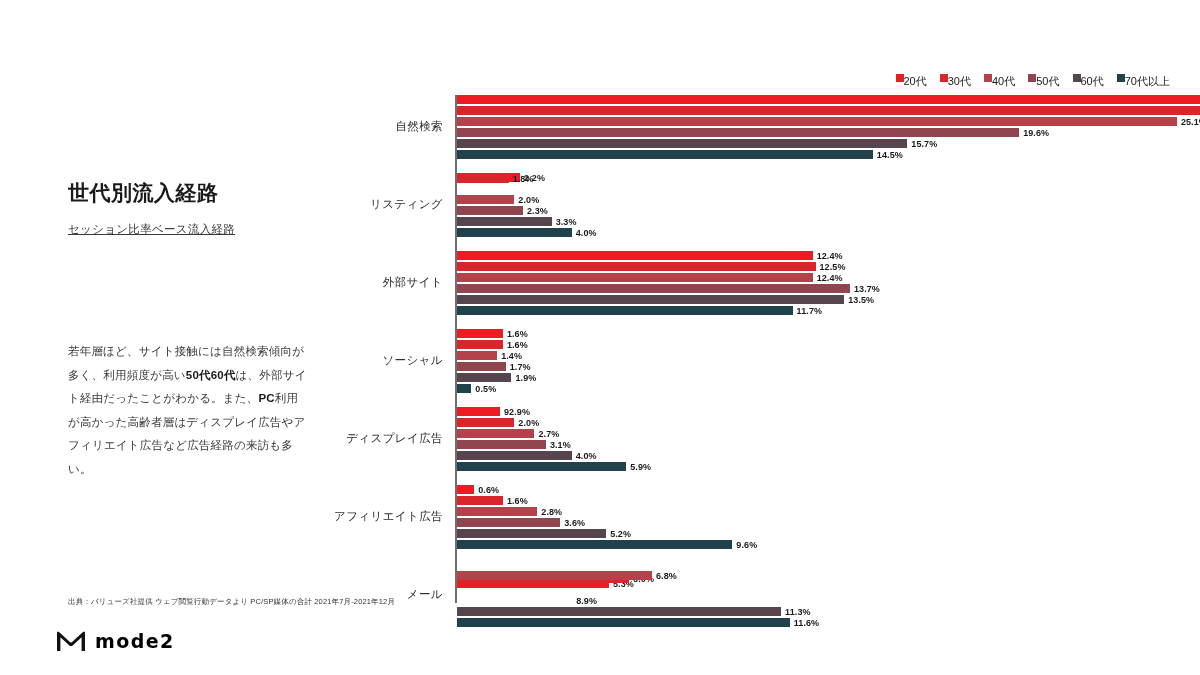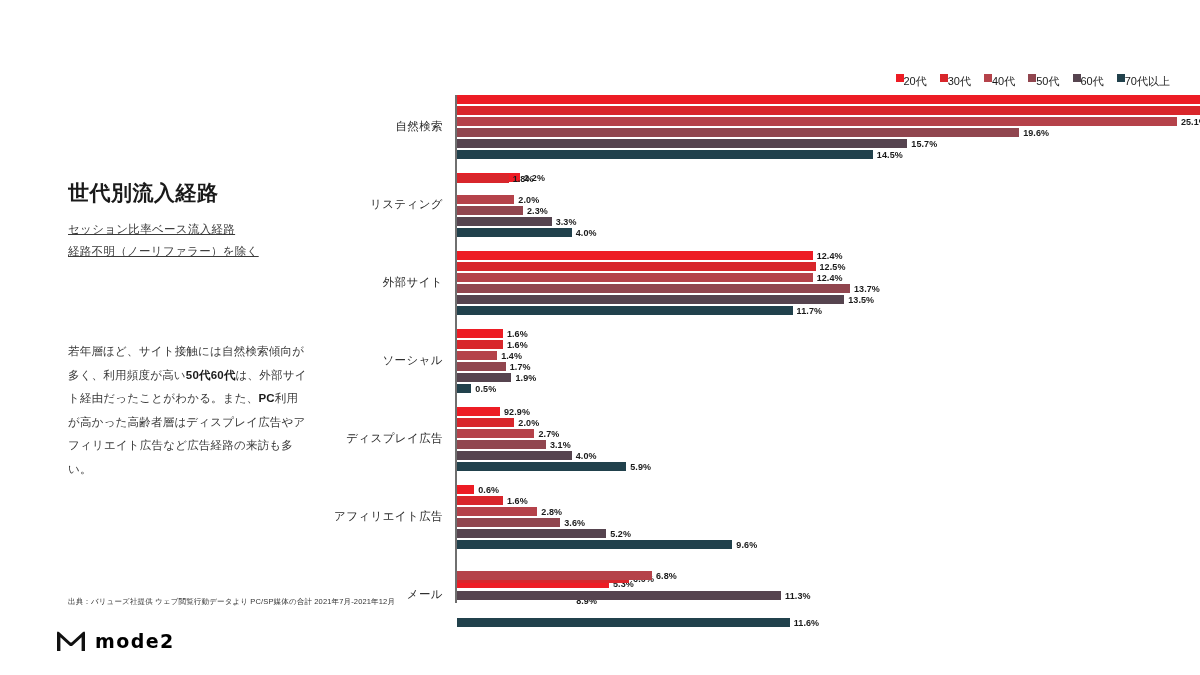--- a/index.html
+++ b/index.html
@@ -156,21 +156,20 @@
     white-space: nowrap;
     letter-spacing: 0.1px;
   }
 </style>
 </head>
 <body>
 
 <div id="left-panel">
   <h1 id="page-title">世代別流入経路</h1>
   <div class="subtitle-line">セッション比率ベース流入経路</div>
-  <div class="subtitle-line">経路不明（ノーリファラー）を除く</div>
 </div>
 
 <div id="body-copy"><span>若年層ほど、サイト接触には自然検索傾向が多く、利用頻度が高い</span><b>50代60代</b><span>は、外部サイト経由だったことがわかる。また、</span><b>PC</b><span>利用が高かった高齢者層はディスプレイ広告やアフィリエイト広告など広告経路の来訪も多い。</span></div>
 
 <div id="footnote">出典：バリューズ社提供 ウェブ閲覧行動データより PC/SP媒体の合計 2021年7月-2021年12月</div>
 
 <div id="logo">
   <span>
     <svg id="logo-mark" width="30" height="22" viewBox="0 0 30 22" xmlns="http://www.w3.org/2000/svg">
       <path d="M1 21 L1 3 Q1 0.5 3 2 L14.2 12.2 Q15 12.9 15.8 12.2 L27 2 Q29 0.5 29 3 L29 21 L25.6 21 L25.6 7.2 L16.6 15.4 Q15 16.8 13.4 15.4 L4.4 7.2 L4.4 21 Z" fill="#111111"></path>
@@ -379,21 +378,21 @@
           <span class="bar-value">6.0%</span>
         </div>
         <div class="bar-row" style="top: 8px;">
           <span class="bar" style="width: 195.031px; background: rgb(181, 66, 74);"></span>
           <span class="bar-value">6.8%</span>
         </div>
         <div class="bar-row" style="top: 33px; flex-direction: column;">
           <span class="bar" style="width: 255.261px; background: rgb(145, 70, 79);"></span>
           <span class="bar-value">8.9%</span>
         </div>
-        <div class="bar-row" style="top: 28px;">
+        <div class="bar-row" style="top: 44px;">
           <span class="bar" style="width: 324.095px; background: rgb(86, 68, 79);"></span>
           <span class="bar-value">11.3%</span>
         </div>
         <div class="bar-row" style="top: 55px;">
           <span class="bar" style="width: 332.699px; background: rgb(33, 65, 76);"></span>
           <span class="bar-value">11.6%</span>
         </div>
       </div>
     </div>
 </div>

